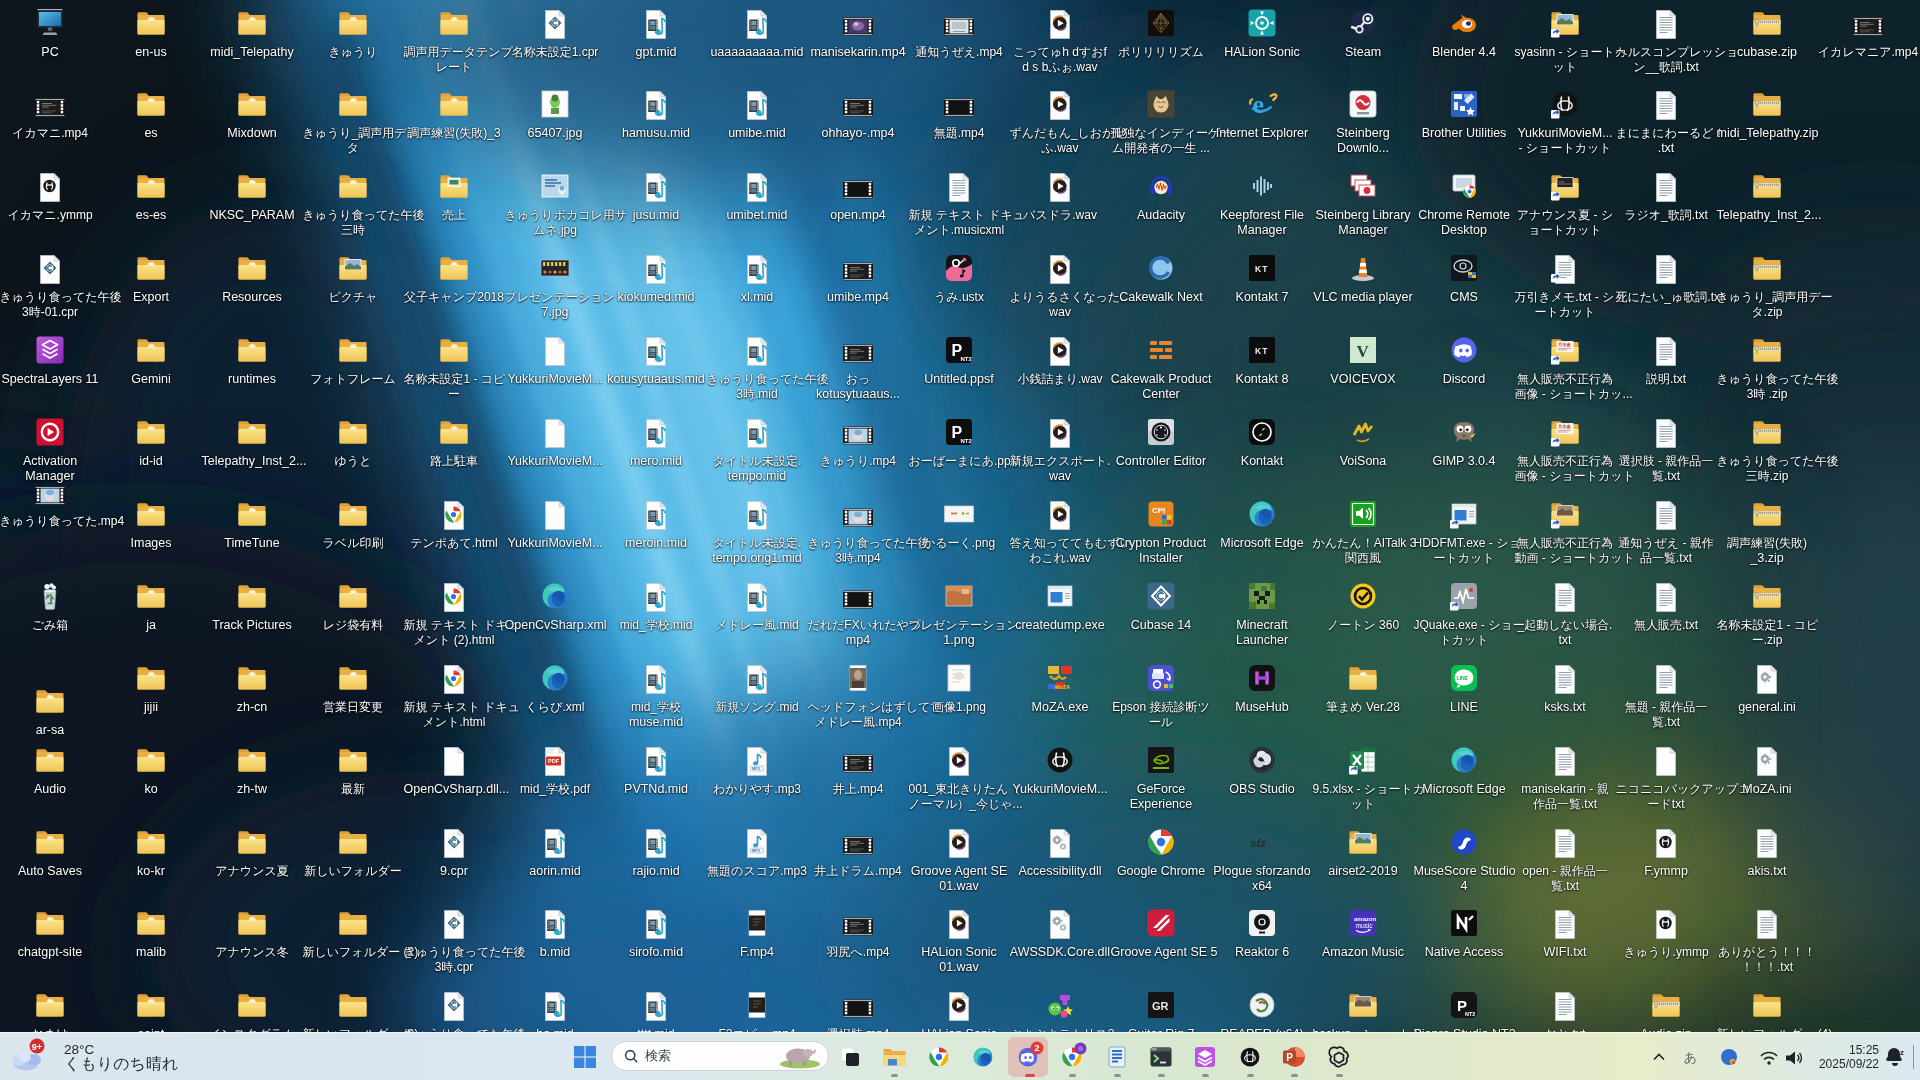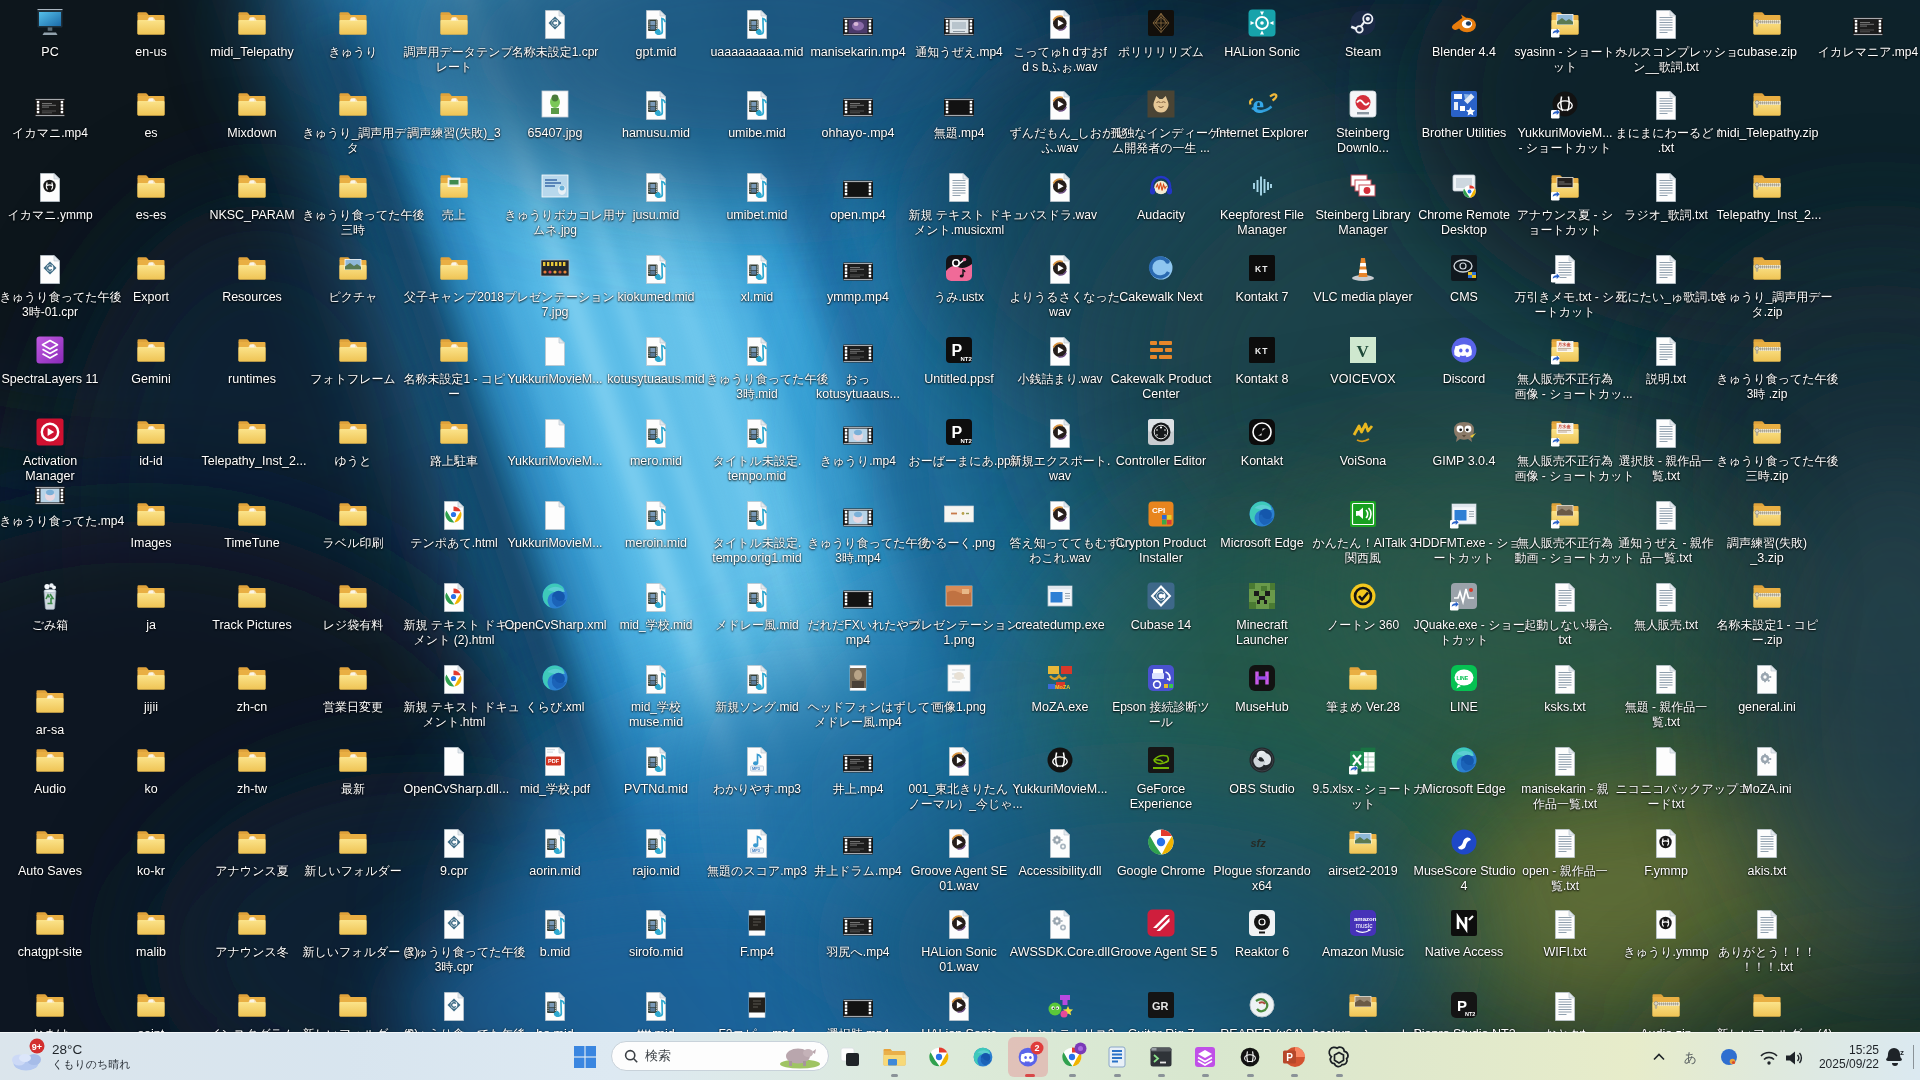--- a/index.html
+++ b/index.html
@@ -3,23 +3,23 @@
 html,body{margin:0;padding:0;width:1920px;height:1080px;overflow:hidden;background:#0d1b2a;font-family:"Liberation Sans",sans-serif}
 #wall{position:absolute;left:0;top:0}
 .c{position:absolute;width:101px;text-align:center}
 .ib{position:relative;width:32px;height:32px;margin:0 auto}
 .ib svg{display:block}
 .ib .sc{position:absolute;left:0;top:0}
 .l{margin-top:6px;font-size:12.5px;line-height:15px;color:#fff;white-space:nowrap;text-shadow:0 1px 2px rgba(0,0,0,.95),0 0 2px rgba(0,0,0,.6)}
 .l .j{font-size:12px;letter-spacing:0}
 #tb{position:absolute;left:0;top:1032px;width:1920px;height:48px;background:linear-gradient(90deg,#dbe5ec 0%,#d8e5ef 18%,#dde9f2 32%,#dcead9 50%,#d8e7cf 62%,#dfe8cc 72%,#e7ecca 85%,#dfe9dc 92%,#dbe9f1 100%);border-top:1px solid rgba(255,255,255,.65);box-sizing:border-box}
 #wx{position:absolute;left:6px;top:2px;display:flex;align-items:center}
-#wxt{margin-left:4px;color:#1e2328}
+#wxt{margin-left:16px;color:#1e2328}
 #wxc{font-size:13.5px;line-height:15px}
-#wxd{font-size:11px;line-height:14px;color:#2a3138}
+#wxd{font-size:16px;line-height:14px;color:#2a3138}
 .ti{position:absolute;width:24px;height:24px}
 #search{position:absolute;left:611px;top:8px;width:218px;height:30px;border-radius:15px;background:#fdfdfd;border:1px solid #c8d2da;box-sizing:border-box;display:flex;align-items:center;color:#3a3f44;font-size:13px}
 .dash{position:absolute;top:40.5px;width:7px;height:3px;border-radius:2px;background:#8a9298}
 #dchl{position:absolute;left:1008px;top:4px;width:40px;height:40px;border-radius:6px;background:rgba(228,160,160,.55)}
 #ime{position:absolute;left:1682px;top:16px;width:17px;height:17px;font-size:13px;color:#3a4148;text-align:center;line-height:17px;opacity:.8}
 #clk{position:absolute;left:1815px;top:10px;width:64px;text-align:right;color:#1e2328;font-size:12px;line-height:14px}
 #sdl{position:absolute;left:1913px;top:12px;width:1px;height:24px;background:#8a9298}
 </style></head><body>
 <svg id="wall" width="1920" height="1080" viewBox="0 0 1920 1080" preserveAspectRatio="none">
 <defs>
@@ -1639,21 +1639,21 @@
       </svg>
     </div>
     <div class="l"><span>open.mp4</span></div>
   </div>
 <div class="c" style="left:807.5px;top:252.2px">
     <div class="ib">
       <svg width="32" height="32">
         <use href="#filmtext"></use>
       </svg>
     </div>
-    <div class="l"><span>ymmp.mp4</span></div>
+    <div class="l"><span>umibe.mp4</span></div>
   </div>
 <div class="c" style="left:807.5px;top:334.1px">
     <div class="ib">
       <svg width="32" height="32">
         <use href="#filmtext"></use>
       </svg>
     </div>
     <div class="l"><span class="j">おっ</span><br><span>kotusytuaaus...</span></div>
   </div>
 <div class="c" style="left:807.5px;top:416.0px">

